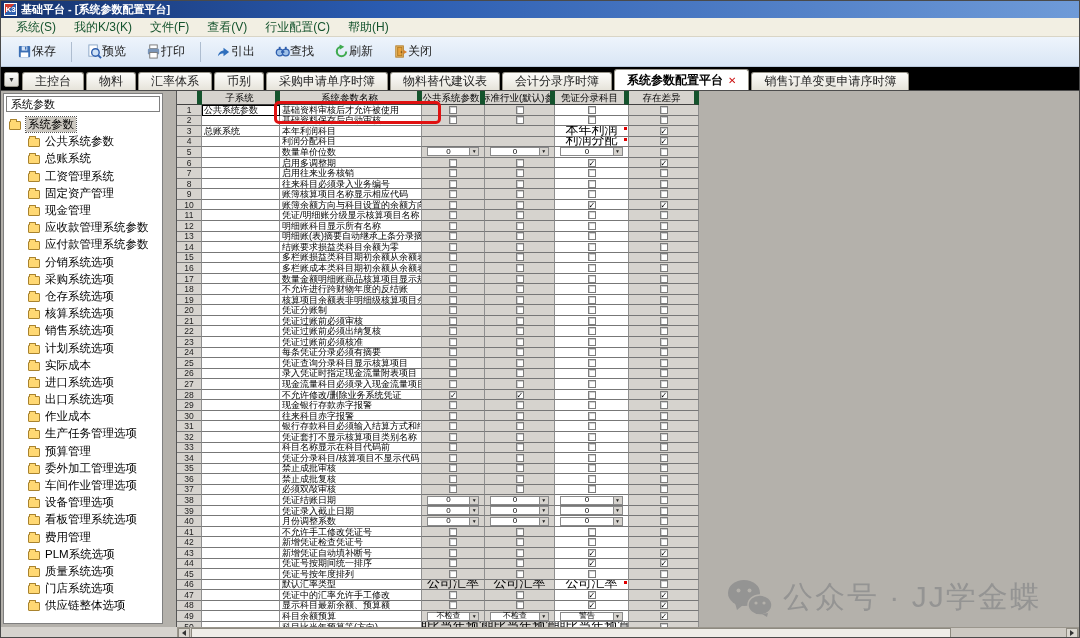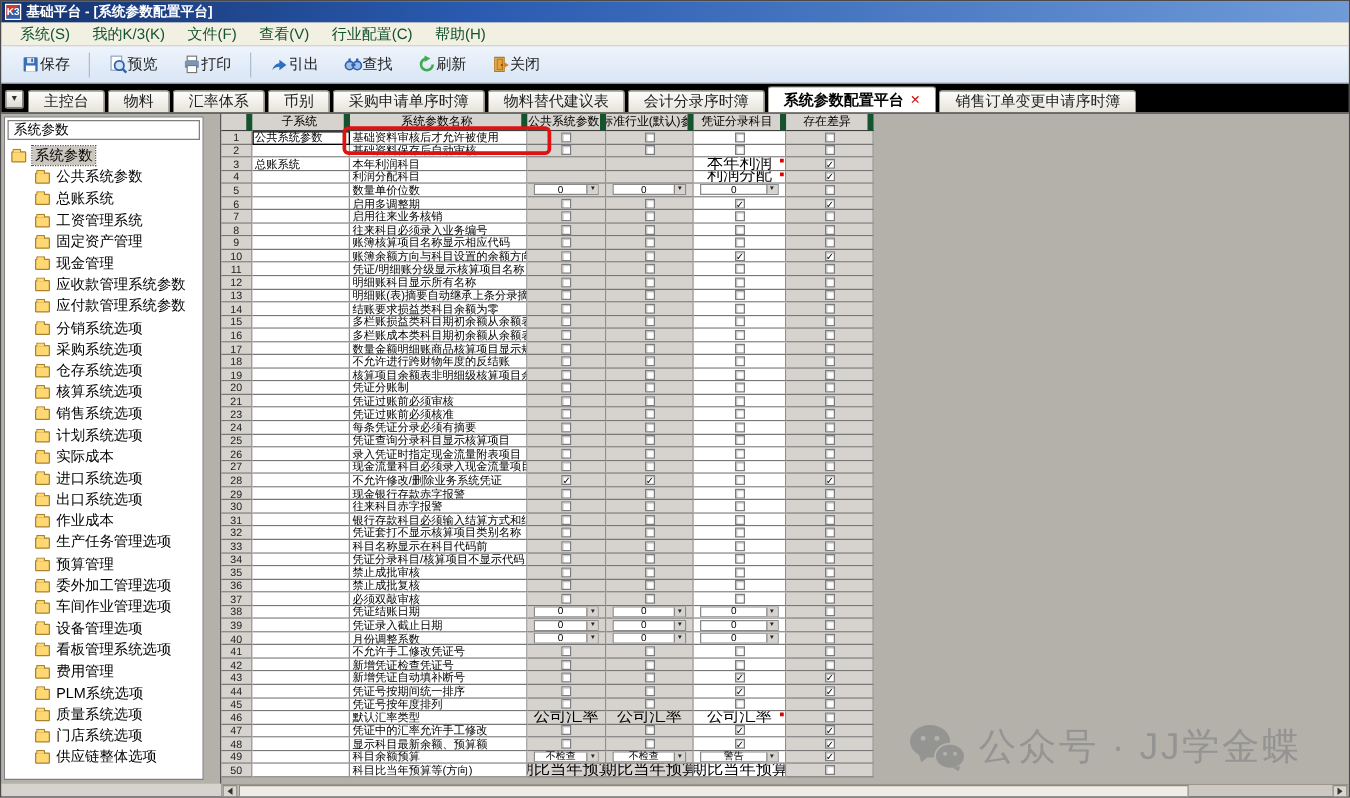--- a/index.html
+++ b/index.html
@@ -719,20 +719,37 @@
             <span class="cb"></span>
           </div>
           <div class="gcell c5">
             <span class="cb"></span>
           </div>
           <div class="gcell c6">
             <span class="cb"></span>
           </div>
         </div>
         <div class="grow">
+          <div class="gcell c0">22</div>
+          <div class="gcell c1"></div>
+          <div class="gcell c2">凭证过账前必须出纳复核</div>
+          <div class="gcell c3">
+            <span class="cb"></span>
+          </div>
+          <div class="gcell c4">
+            <span class="cb"></span>
+          </div>
+          <div class="gcell c5">
+            <span class="cb"></span>
+          </div>
+          <div class="gcell c6">
+            <span class="cb"></span>
+          </div>
+        </div>
+        <div class="grow">
           <div class="gcell c0">23</div>
           <div class="gcell c1"></div>
           <div class="gcell c2">凭证过账前必须核准</div>
           <div class="gcell c3">
             <span class="cb"></span>
           </div>
           <div class="gcell c4">
             <span class="cb"></span>
           </div>
           <div class="gcell c5">

